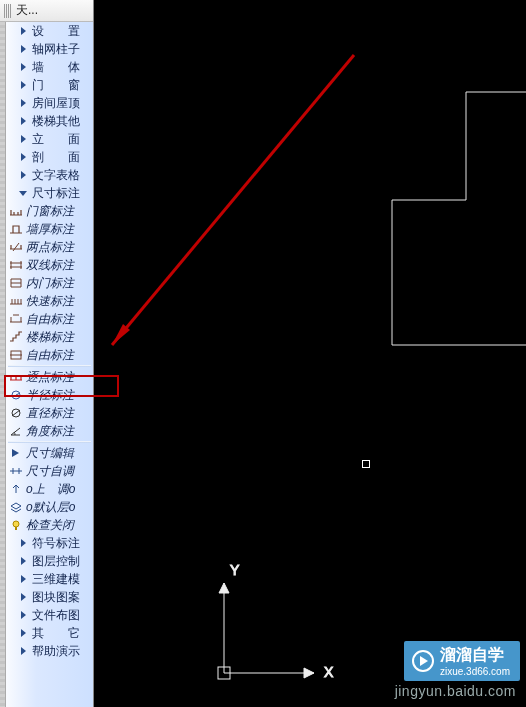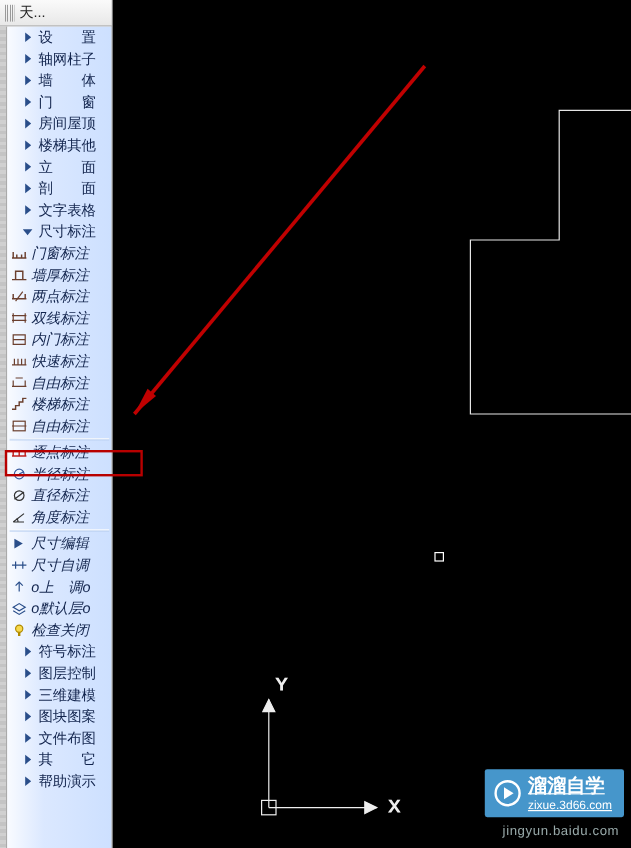--- a/index.html
+++ b/index.html
@@ -154,36 +154,35 @@
     right:6px;
     bottom:26px;
     background:rgba(82,176,238,0.85);
     color:#fff;
     padding:4px 10px 4px 8px;
     font-size:16px;
     display:flex;
     align-items:center;
     gap:6px;
     border-radius:2px;
-    text-decoration:underline;
   }
   .watermark .play {
     width:22px;height:22px;border:2px solid #fff;border-radius:50%;
     display:flex;align-items:center;justify-content:center;
   }
   .watermark .play::before {
     content:"";border-left:8px solid #fff;border-top:5px solid transparent;border-bottom:5px solid transparent;margin-left:2px;
   }
   .wm-small { font-size:10px; color:#fff; text-align:right; line-height:1.1; }
   .wm-url {
     position:absolute;
     right:10px;
     bottom:8px;
     color:#9aa;
-    font-size:11px;
+    font-size:14px;
     letter-spacing:0.5px;
   }
 </style>
 </head>
 <body>
 
 <div class="root">
 
   <div class="side">
     <div class="panel-header">

